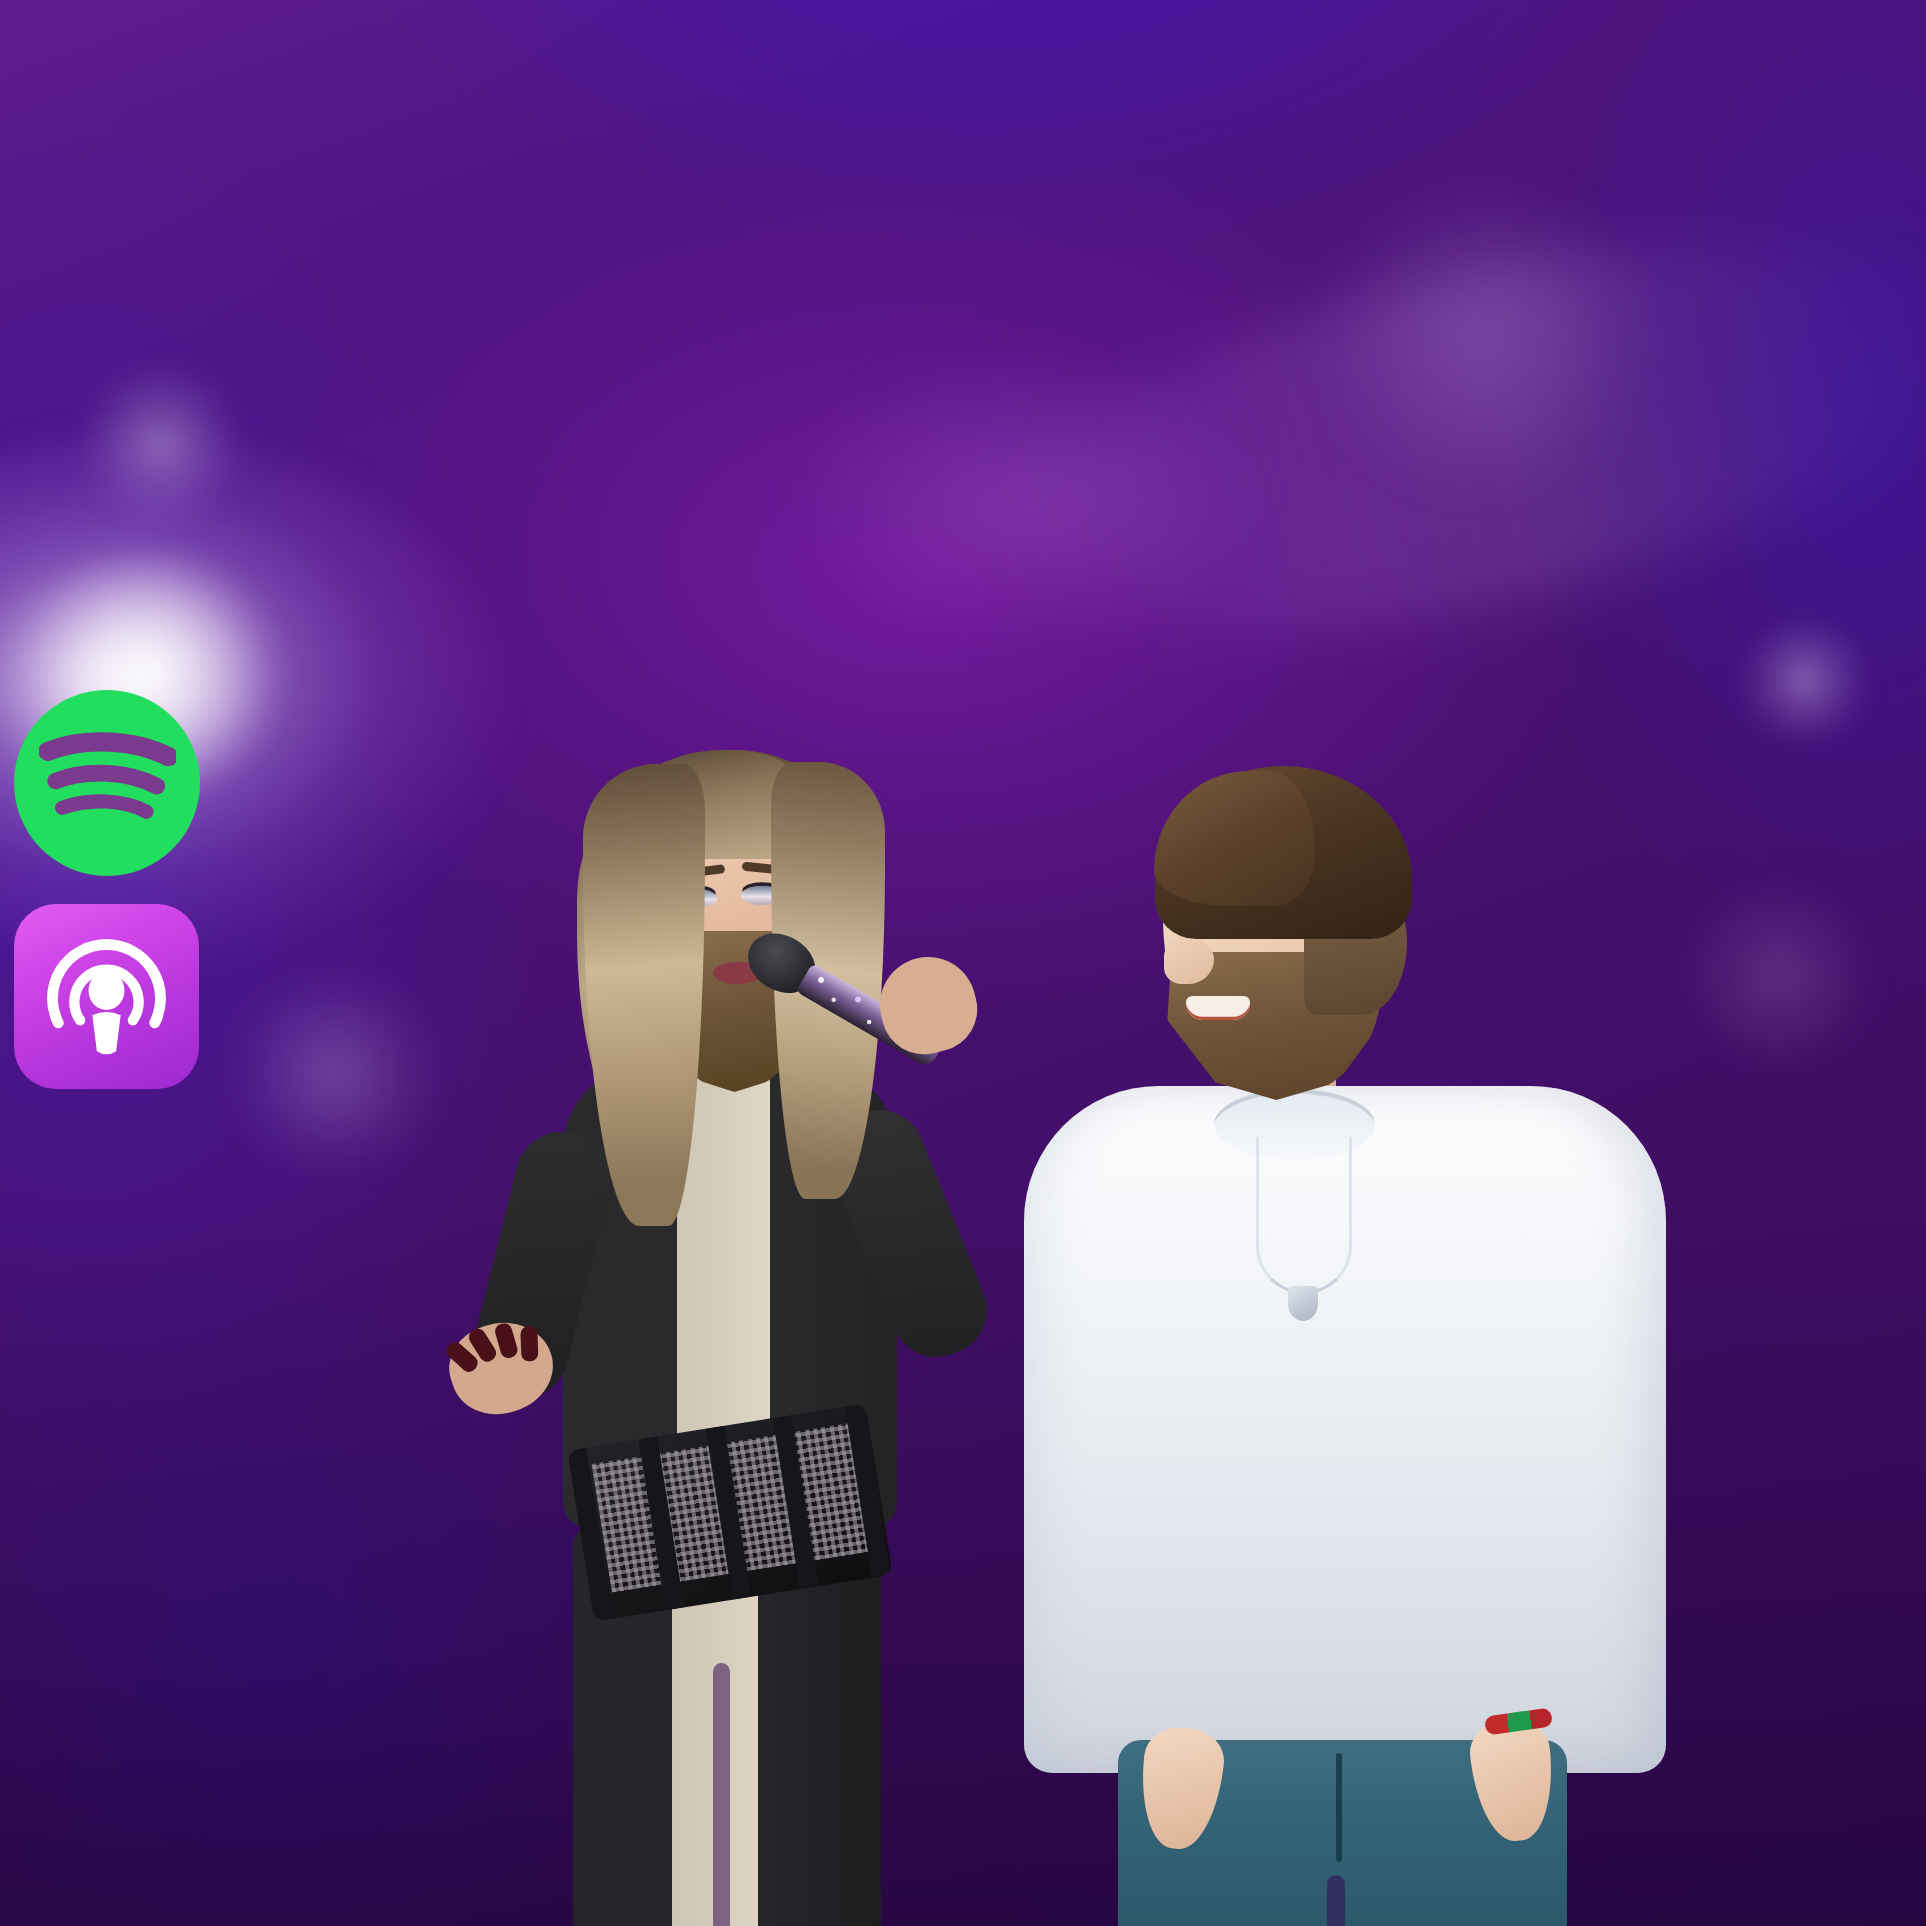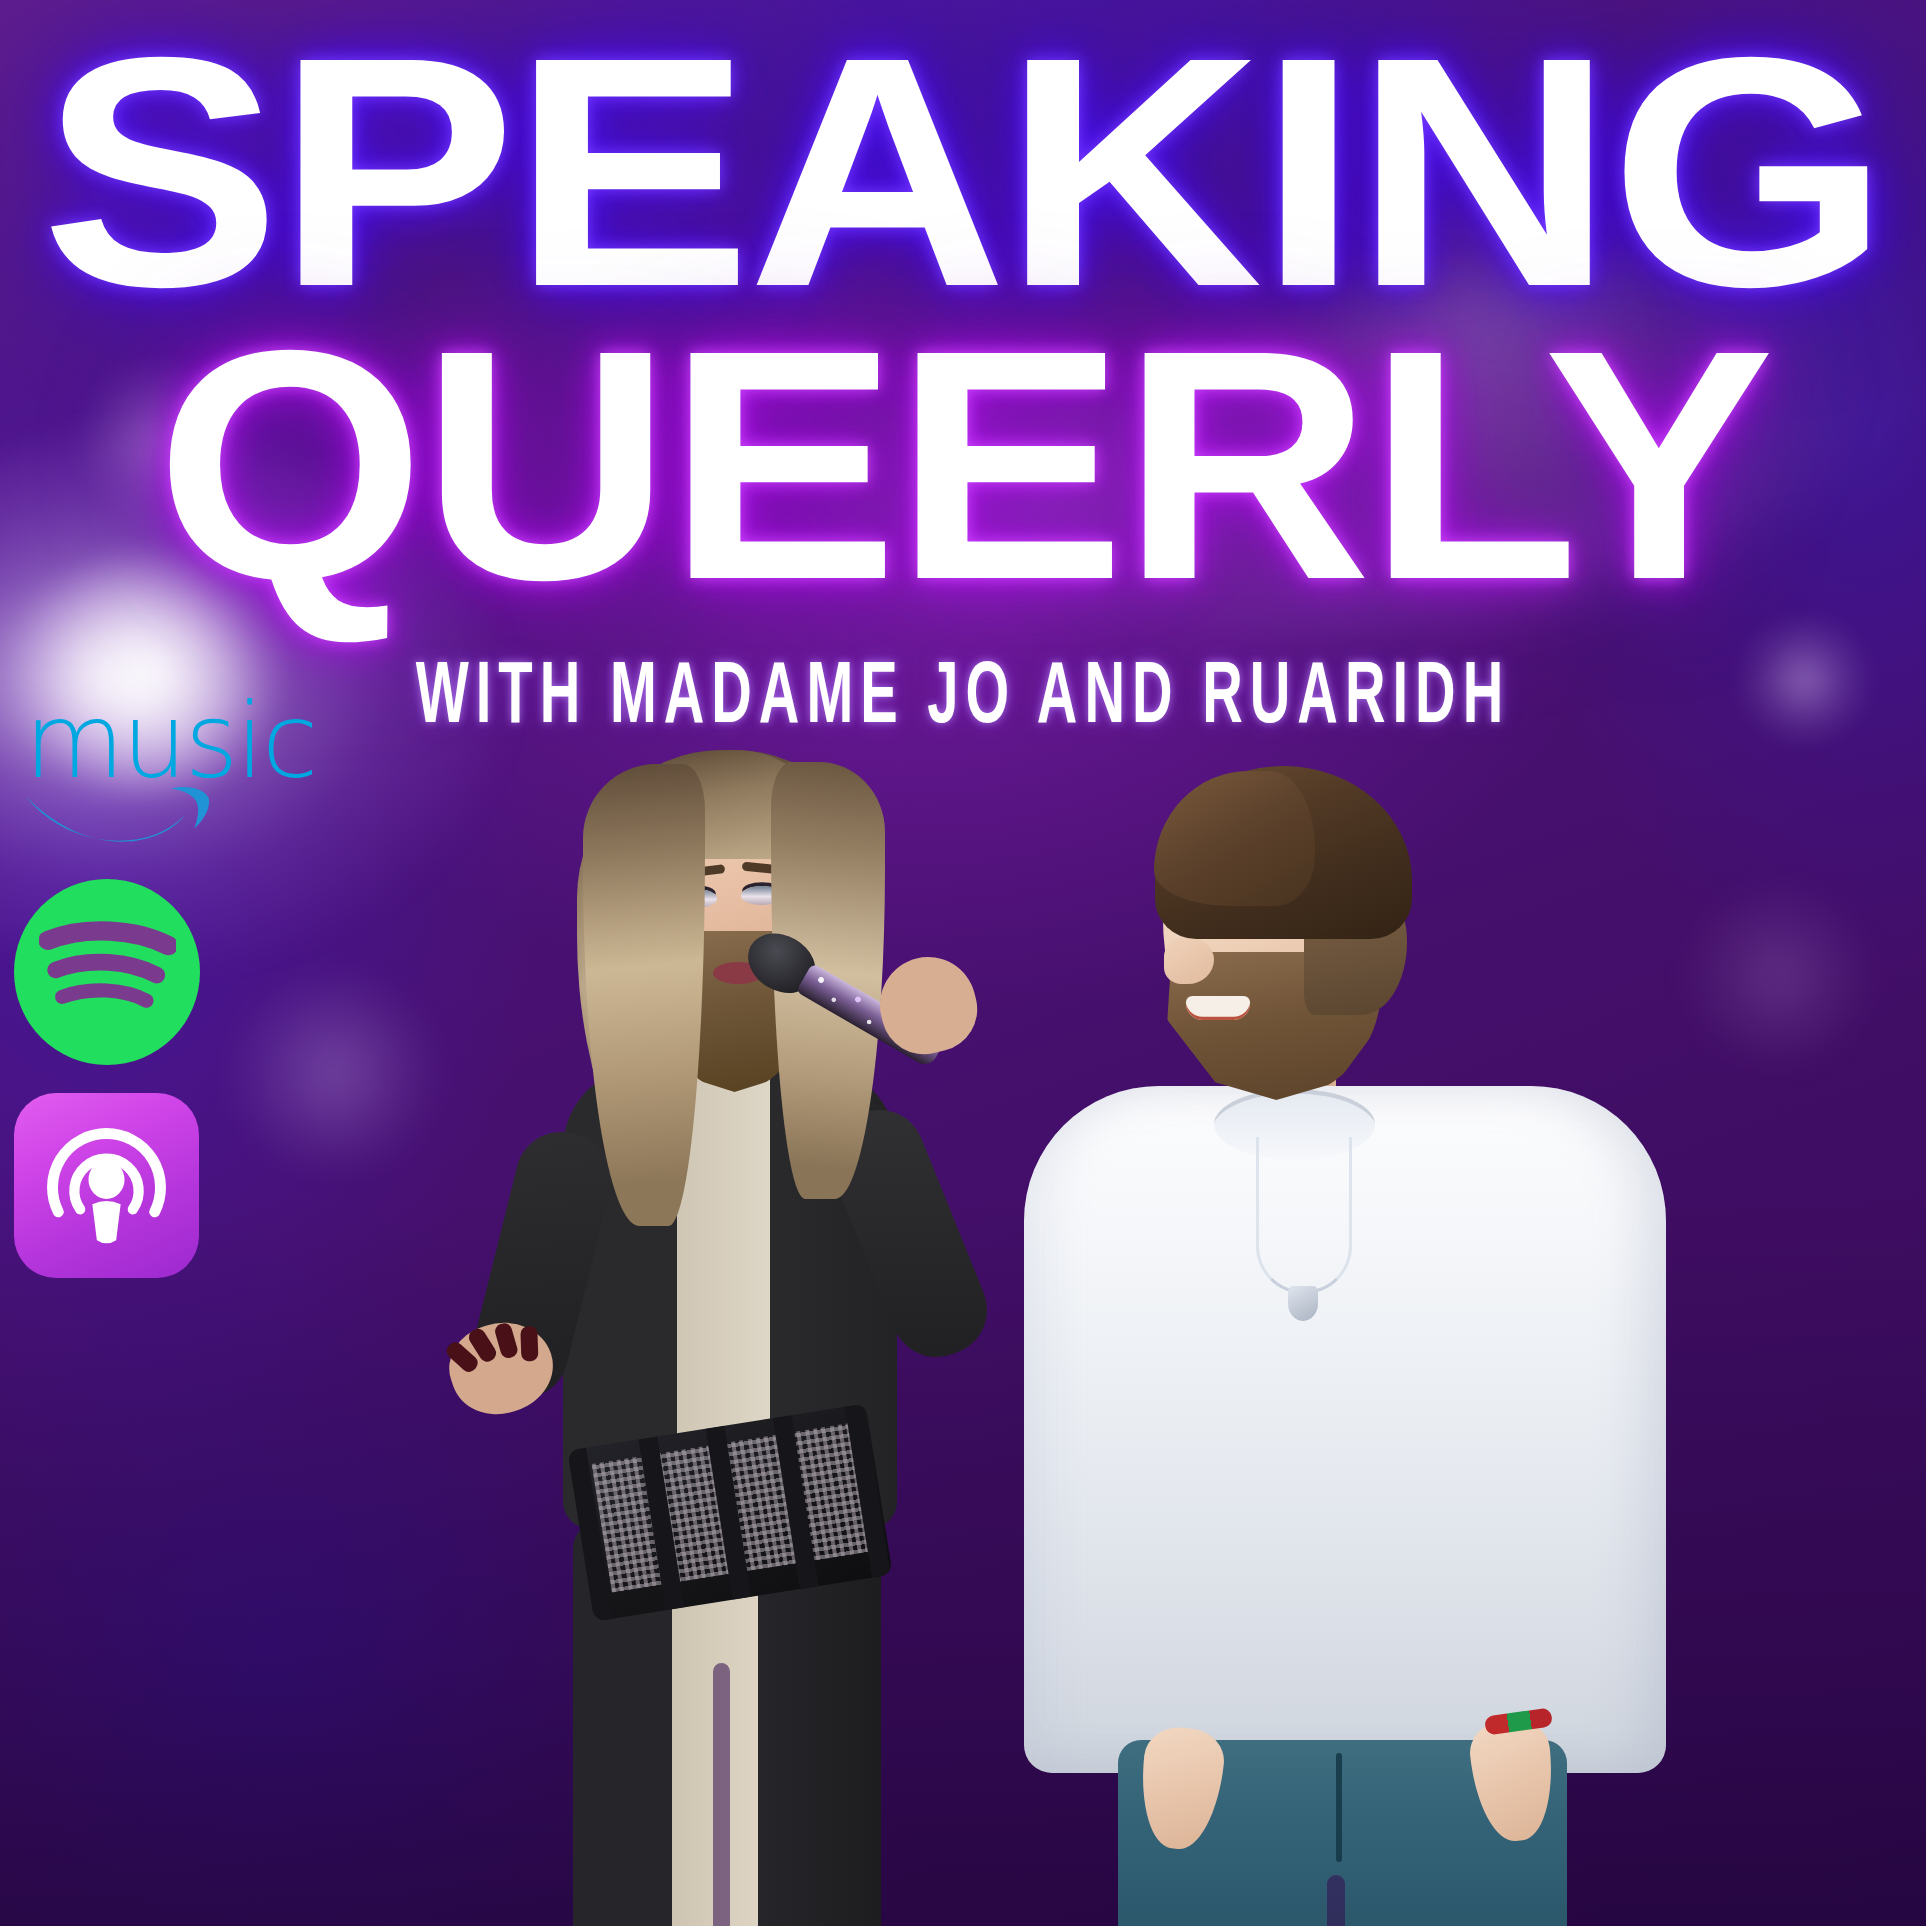--- a/index.html
+++ b/index.html
@@ -591,35 +591,23 @@
       <div class="ru-eye"></div>
       <div class="ru-nose"></div>
       <div class="ru-smile"></div>
       <div class="ru-undercut"></div>
       <div class="ru-hair"></div>
       <div class="ru-hair-sweep"></div>
     </div>
 
   </div>
 
-  <div class="title-block">
-    <div class="title-line title-speaking">SPEAKING</div>
-    <div class="title-line title-queerly">QUEERLY</div>
-    <div class="subtitle">WITH MADAME JO AND RUARIDH</div>
-  </div>
 
   <div class="badges">
 
-    <div class="badge amazon-music">
-      <div class="am-word">music</div>
-      <svg class="am-smile" width="193" height="71" viewBox="0 0 300 110">
-        <path d="M6 22 C 70 104, 196 112, 252 52 C 240 70, 210 88, 170 92 C 108 98, 48 66, 6 22 Z" fill="#1F93D6"></path>
-        <path d="M232 10 C 258 4, 282 10, 290 24 C 294 38, 284 58, 268 72 C 276 50, 276 32, 266 24 C 258 16, 244 12, 232 10 Z" fill="#1F93D6"></path>
-      </svg>
-    </div>
 
     <div class="badge spotify">
       <svg width="137" height="103" viewBox="0 0 214 160">
         <path d="M14 30 C 72 6, 152 12, 202 38" stroke="#7A3A8E" stroke-width="30" stroke-linecap="round" fill="none"></path>
         <path d="M26 76 C 78 56, 142 62, 184 84" stroke="#7A3A8E" stroke-width="26" stroke-linecap="round" fill="none"></path>
         <path d="M36 118 C 80 102, 134 106, 168 124" stroke="#7A3A8E" stroke-width="22" stroke-linecap="round" fill="none"></path>
       </svg>
     </div>
 
     <div class="badge apple-pod">

